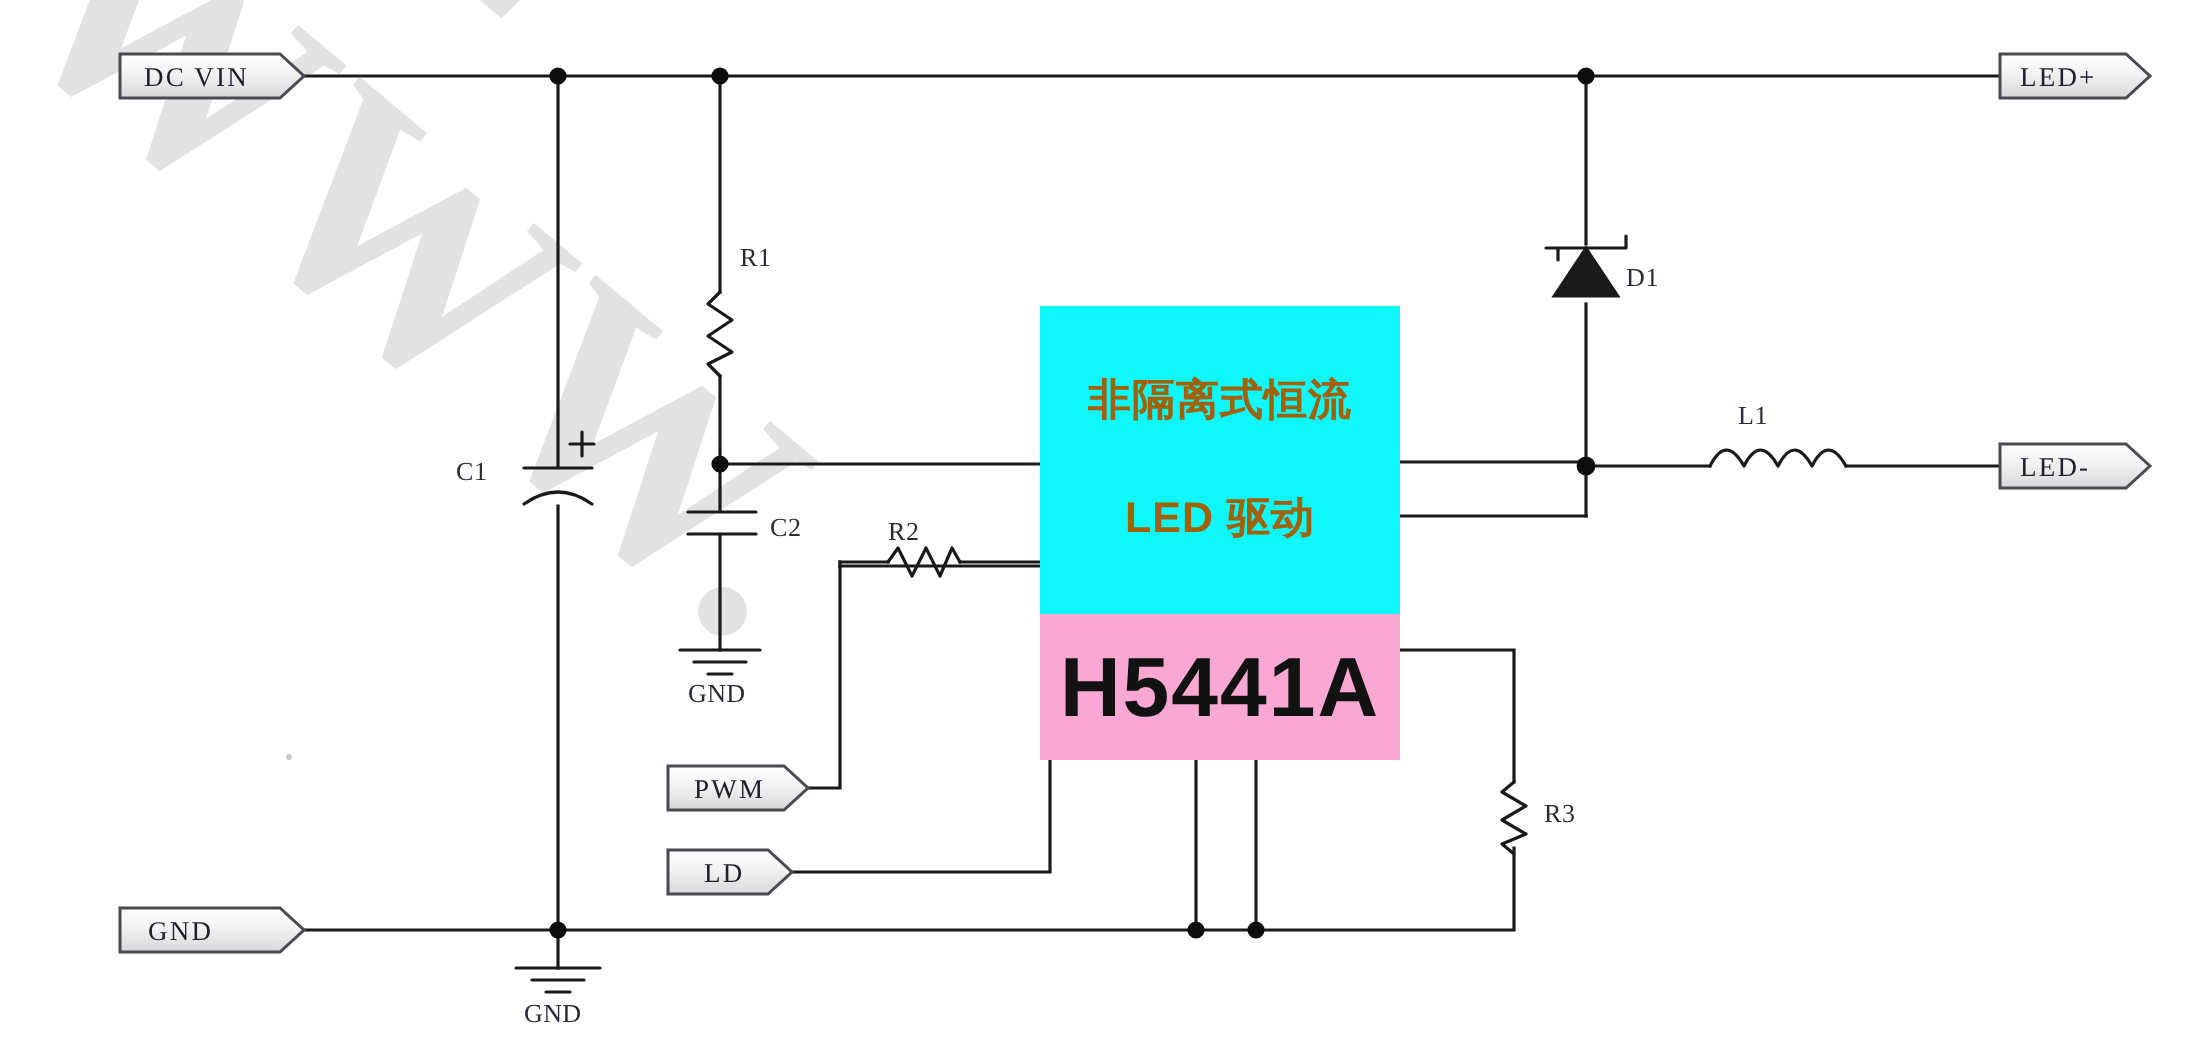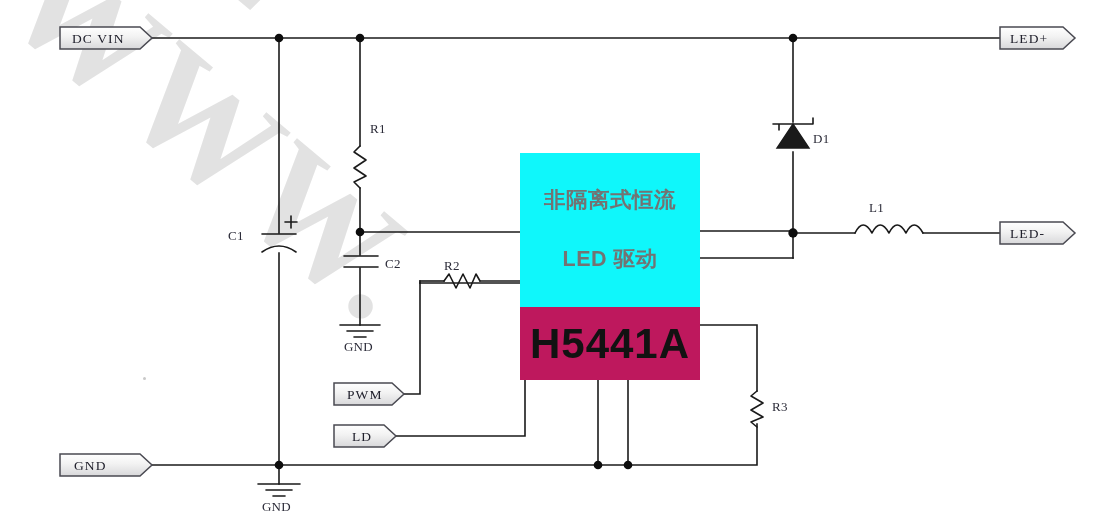--- a/index.html
+++ b/index.html
@@ -71,28 +71,28 @@
     stroke-linejoin: miter;
   }
   
   .chip-top {
     position: absolute;
     background: #0ff7fb;
     box-sizing: border-box;
   }
   .chip-bot {
     position: absolute;
-    background: #be185d;
+    background: #f9a8d4;
     box-sizing: border-box;
     display: flex;
     align-items: center;
     justify-content: center;
   }
   .chip-line {
-    color: #737373;
+    color: #a16207;
     font-family: "Liberation Sans", sans-serif;
     font-weight: bold;
     font-size: 21.5px;
     text-align: center;
     line-height: 1.0;
     letter-spacing: 0.5px;
     white-space: nowrap;
   }
   .chip-lines-wrap {
     position: absolute;

